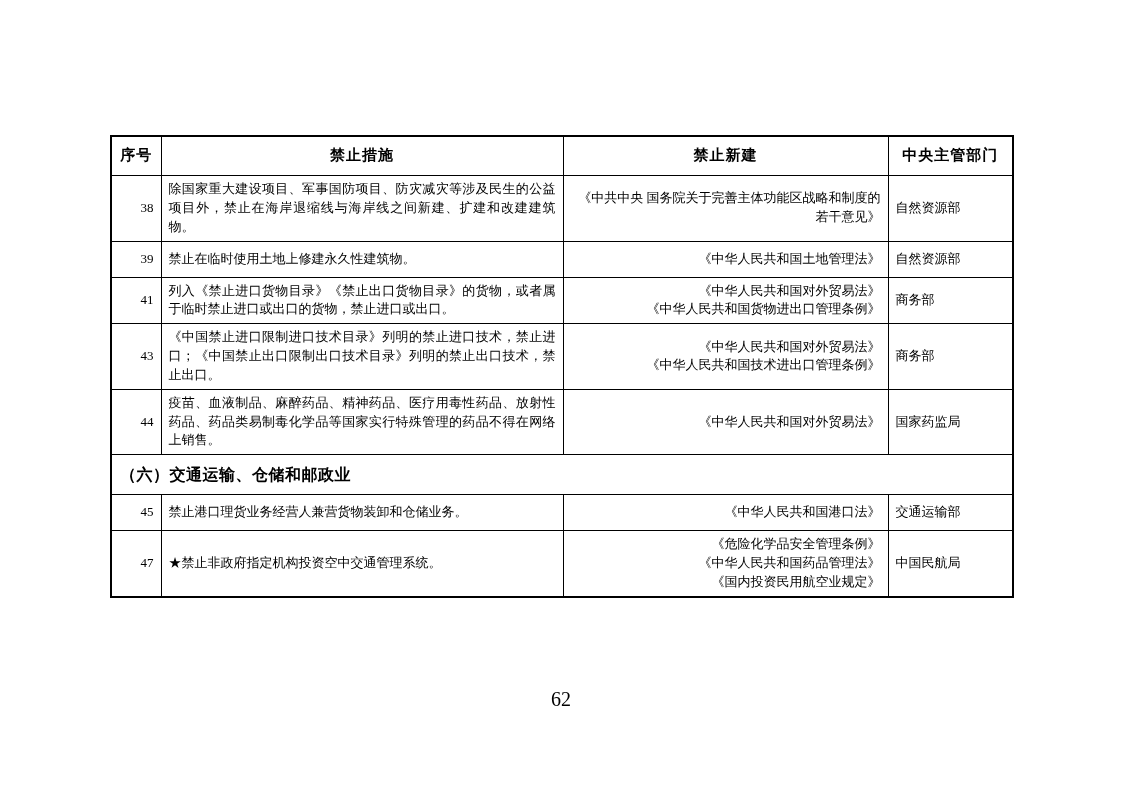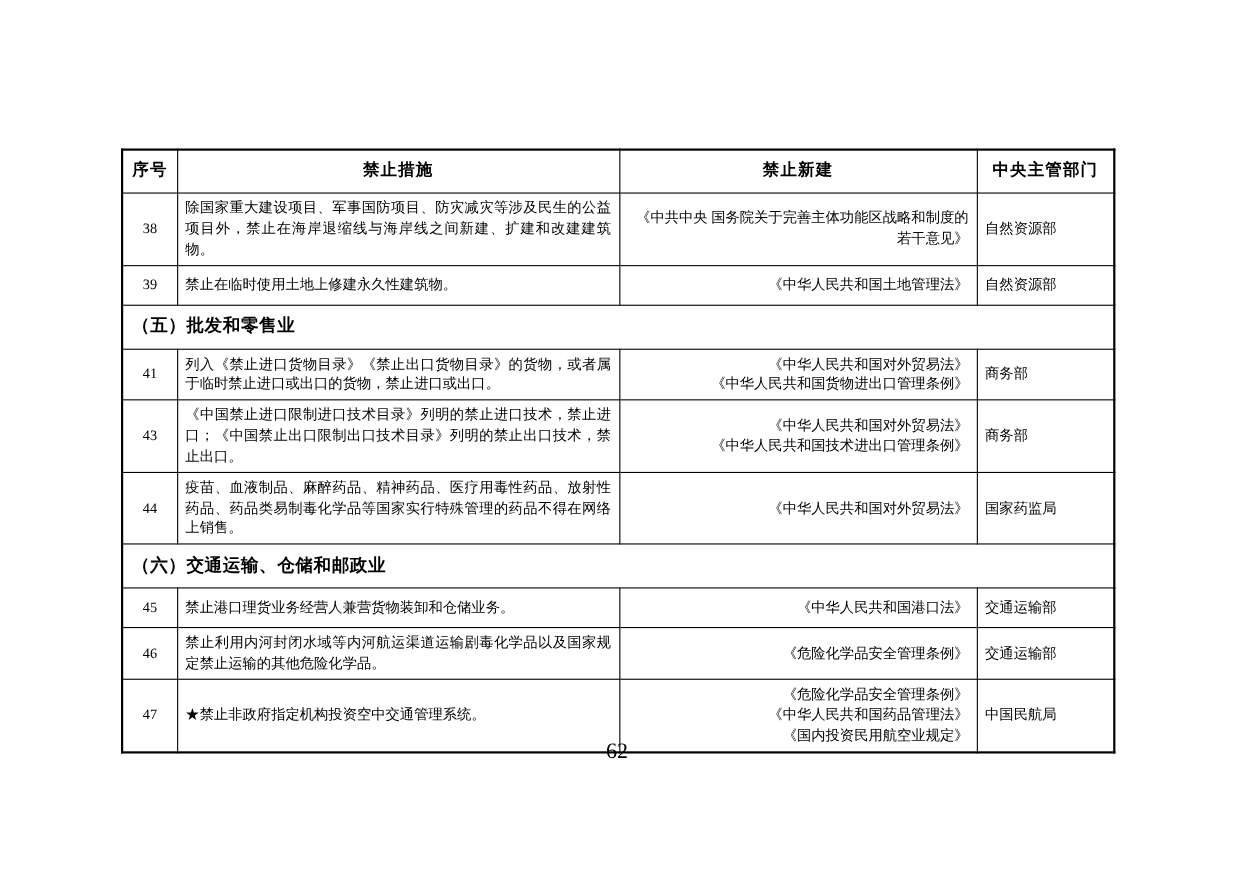--- a/index.html
+++ b/index.html
@@ -43,21 +43,21 @@
     letter-spacing: 1px;
   }
   .col-no   { width: 50px; }
   .col-meas { width: 402px; }
   .col-bas  { width: 325px; }
   .col-dept { width: 125px; }
 
   tr[data-name="table-row"] { height: 36px; }
 
   td.cell-no {
-    text-align: center;
+    text-align: right;
     font-family: "Liberation Serif", "DejaVu Serif", serif;
   }
   td.cell-measure {
     text-align: justify;
   }
   td.cell-basis div {
     text-align: right;
   }
   td.cell-department {
     text-align: left;
@@ -66,21 +66,21 @@
   tr.section-row td {
     font-size: 16px;
     font-weight: bold;
     text-align: left;
     padding: 6px 8px;
     letter-spacing: 0.5px;
   }
   .page-number {
     position: absolute;
     left: 110px;
-    top: 672px;
+    top: 688px;
     width: 902px;
     text-align: center;
     font-size: 20px;
     font-family: "Liberation Serif", "DejaVu Serif", serif;
   }
 </style>
 </head>
 <body>
 
 <div class="page" data-name="document-page">
@@ -110,23 +110,20 @@
           <td data-name="cell-department" class="cell-department">自然资源部</td>
         </tr>
         <tr data-name="table-row">
           <td data-name="cell-no" class="cell-no">39</td>
           <td data-name="cell-measure" class="cell-measure">禁止在临时使用土地上修建永久性建筑物。</td>
           <td data-name="cell-basis" class="cell-basis">
             <div data-name="basis-line">《中华人民共和国土地管理法》</div>
           </td>
           <td data-name="cell-department" class="cell-department">自然资源部</td>
         </tr>
-        <tr class="section-row" data-name="section-row">
-          <td data-name="section-label" colspan="4">（五）批发和零售业</td>
-        </tr>
         <tr data-name="table-row">
           <td data-name="cell-no" class="cell-no">41</td>
           <td data-name="cell-measure" class="cell-measure">列入《禁止进口货物目录》《禁止出口货物目录》的货物，或者属于临时禁止进口或出口的货物，禁止进口或出口。</td>
           <td data-name="cell-basis" class="cell-basis">
             <div data-name="basis-line">《中华人民共和国对外贸易法》</div>
             <div data-name="basis-line">《中华人民共和国货物进出口管理条例》</div>
           </td>
           <td data-name="cell-department" class="cell-department">商务部</td>
         </tr>
         <tr data-name="table-row">
@@ -151,28 +148,20 @@
         </tr>
         <tr data-name="table-row">
           <td data-name="cell-no" class="cell-no">45</td>
           <td data-name="cell-measure" class="cell-measure">禁止港口理货业务经营人兼营货物装卸和仓储业务。</td>
           <td data-name="cell-basis" class="cell-basis">
             <div data-name="basis-line">《中华人民共和国港口法》</div>
           </td>
           <td data-name="cell-department" class="cell-department">交通运输部</td>
         </tr>
         <tr data-name="table-row">
-          <td data-name="cell-no" class="cell-no">46</td>
-          <td data-name="cell-measure" class="cell-measure">禁止利用内河封闭水域等内河航运渠道运输剧毒化学品以及国家规定禁止运输的其他危险化学品。</td>
-          <td data-name="cell-basis" class="cell-basis">
-            <div data-name="basis-line">《危险化学品安全管理条例》</div>
-          </td>
-          <td data-name="cell-department" class="cell-department">交通运输部</td>
-        </tr>
-        <tr data-name="table-row">
           <td data-name="cell-no" class="cell-no">47</td>
           <td data-name="cell-measure" class="cell-measure">★禁止非政府指定机构投资空中交通管理系统。</td>
           <td data-name="cell-basis" class="cell-basis">
             <div data-name="basis-line">《危险化学品安全管理条例》</div>
             <div data-name="basis-line">《中华人民共和国药品管理法》</div>
             <div data-name="basis-line">《国内投资民用航空业规定》</div>
           </td>
           <td data-name="cell-department" class="cell-department">中国民航局</td>
         </tr>
       </tbody>

